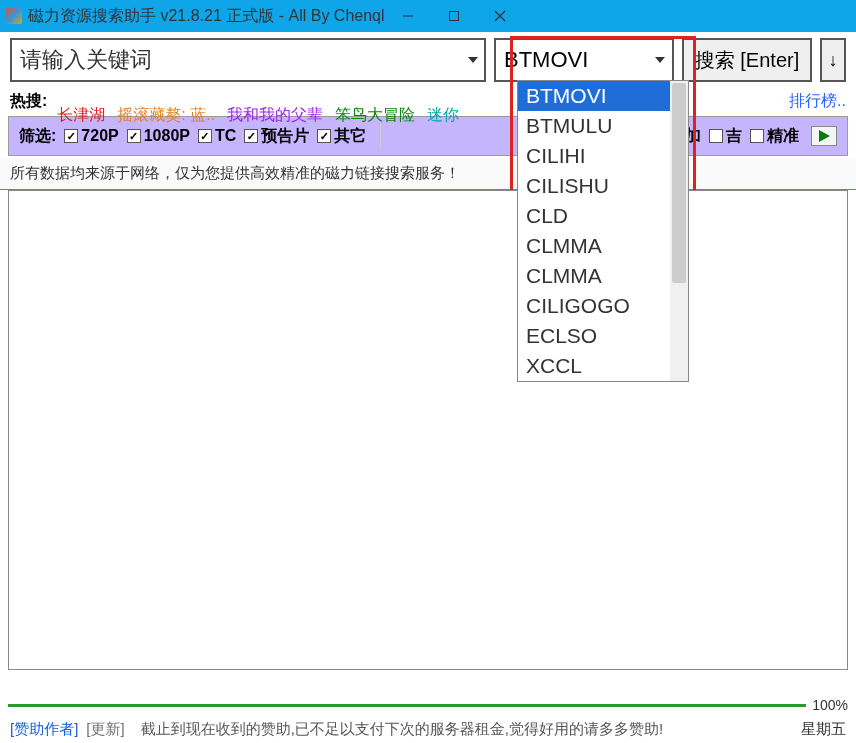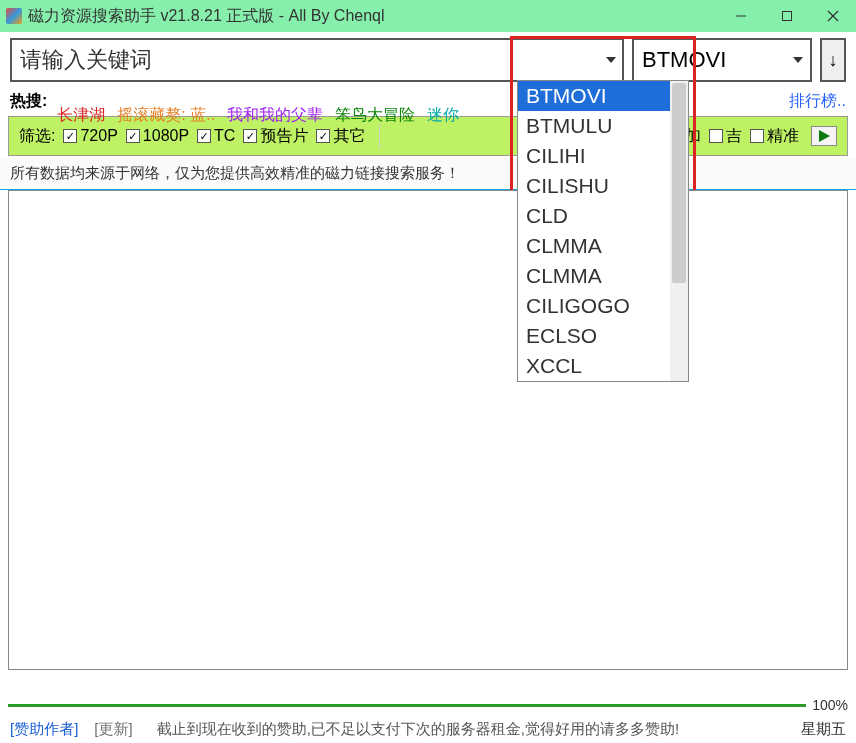--- a/index.html
+++ b/index.html
@@ -10,24 +10,23 @@
       width: 856px;
       height: 743px;
       overflow: hidden;
       position: relative;
     }
     
     
     .titlebar {
       display: flex;
       align-items: center;
-      justify-content: space-between;
       height: 32px;
       padding: 0 0 0 6px;
-      background: #86efac;
+      background: #0ea5e9;
     }
     .titlebar-left {
       display: flex;
       align-items: center;
       gap: 6px;
     }
     .app-icon {
       width: 16px;
       height: 16px;
       background: linear-gradient(135deg, #e74c3c 0%, #3498db 50%, #f39c12 100%);
@@ -155,21 +154,22 @@
     
     .filter-row {
       display: flex;
       align-items: center;
       padding: 4px 10px;
       gap: 8px;
       border: 1px solid #999;
       margin: 2px 8px;
       height: 40px;
       font-size: 16px;
-      background: #bef264;
+      background: #c4b5fd;
+      font-weight: bold;
     }
     .filter-label { color: #000; }
     .chk {
       display: flex;
       align-items: center;
       gap: 3px;
     }
     .chk-box {
       width: 14px;
       height: 14px;
@@ -272,21 +272,21 @@
     .status-bar {
       position: absolute;
       bottom: 0;
       left: 0;
       right: 0;
       height: 28px;
       display: flex;
       align-items: center;
       padding: 0 10px;
       font-size: 15px;
-      gap: 16px;
+      gap: 8px;
       background: #fff;
     }
     .status-link-blue { color: #1a5fd4; }
     .status-link-green { color: #737373; }
     .status-msg { color: #555; margin-left: 8px; flex: 1; }
     .status-day { color: #333; margin-left: auto; }
   </style>
 </head>
 <body>
 
@@ -325,20 +325,21 @@
     </div>
   </div>
   <div class="source-select">
     <span>BTMOVI</span>
     <div class="source-select-btn">
       <svg viewBox="0 0 10 6" width="10" height="6">
           <polygon points="0,0 10,0 5,6" fill="#333"></polygon>
         </svg>
     </div>
   </div>
+  <div class="search-btn">搜索 [Enter]</div>
   <div class="sort-btn">↓</div>
 </div>
 
 <div class="highlight-box" style="top:36px;left:510px;width:186px;height:368px;"></div>
 
 <div class="hot-row">
   <span class="hot-label">热搜:</span>
   <span id="hot-items" style="display: flex; gap: 12px; align-items: flex-end;">
       <span class="hot-item-red">长津湖</span>
       <span class="hot-item-orange">摇滚藏獒: 蓝..</span>

